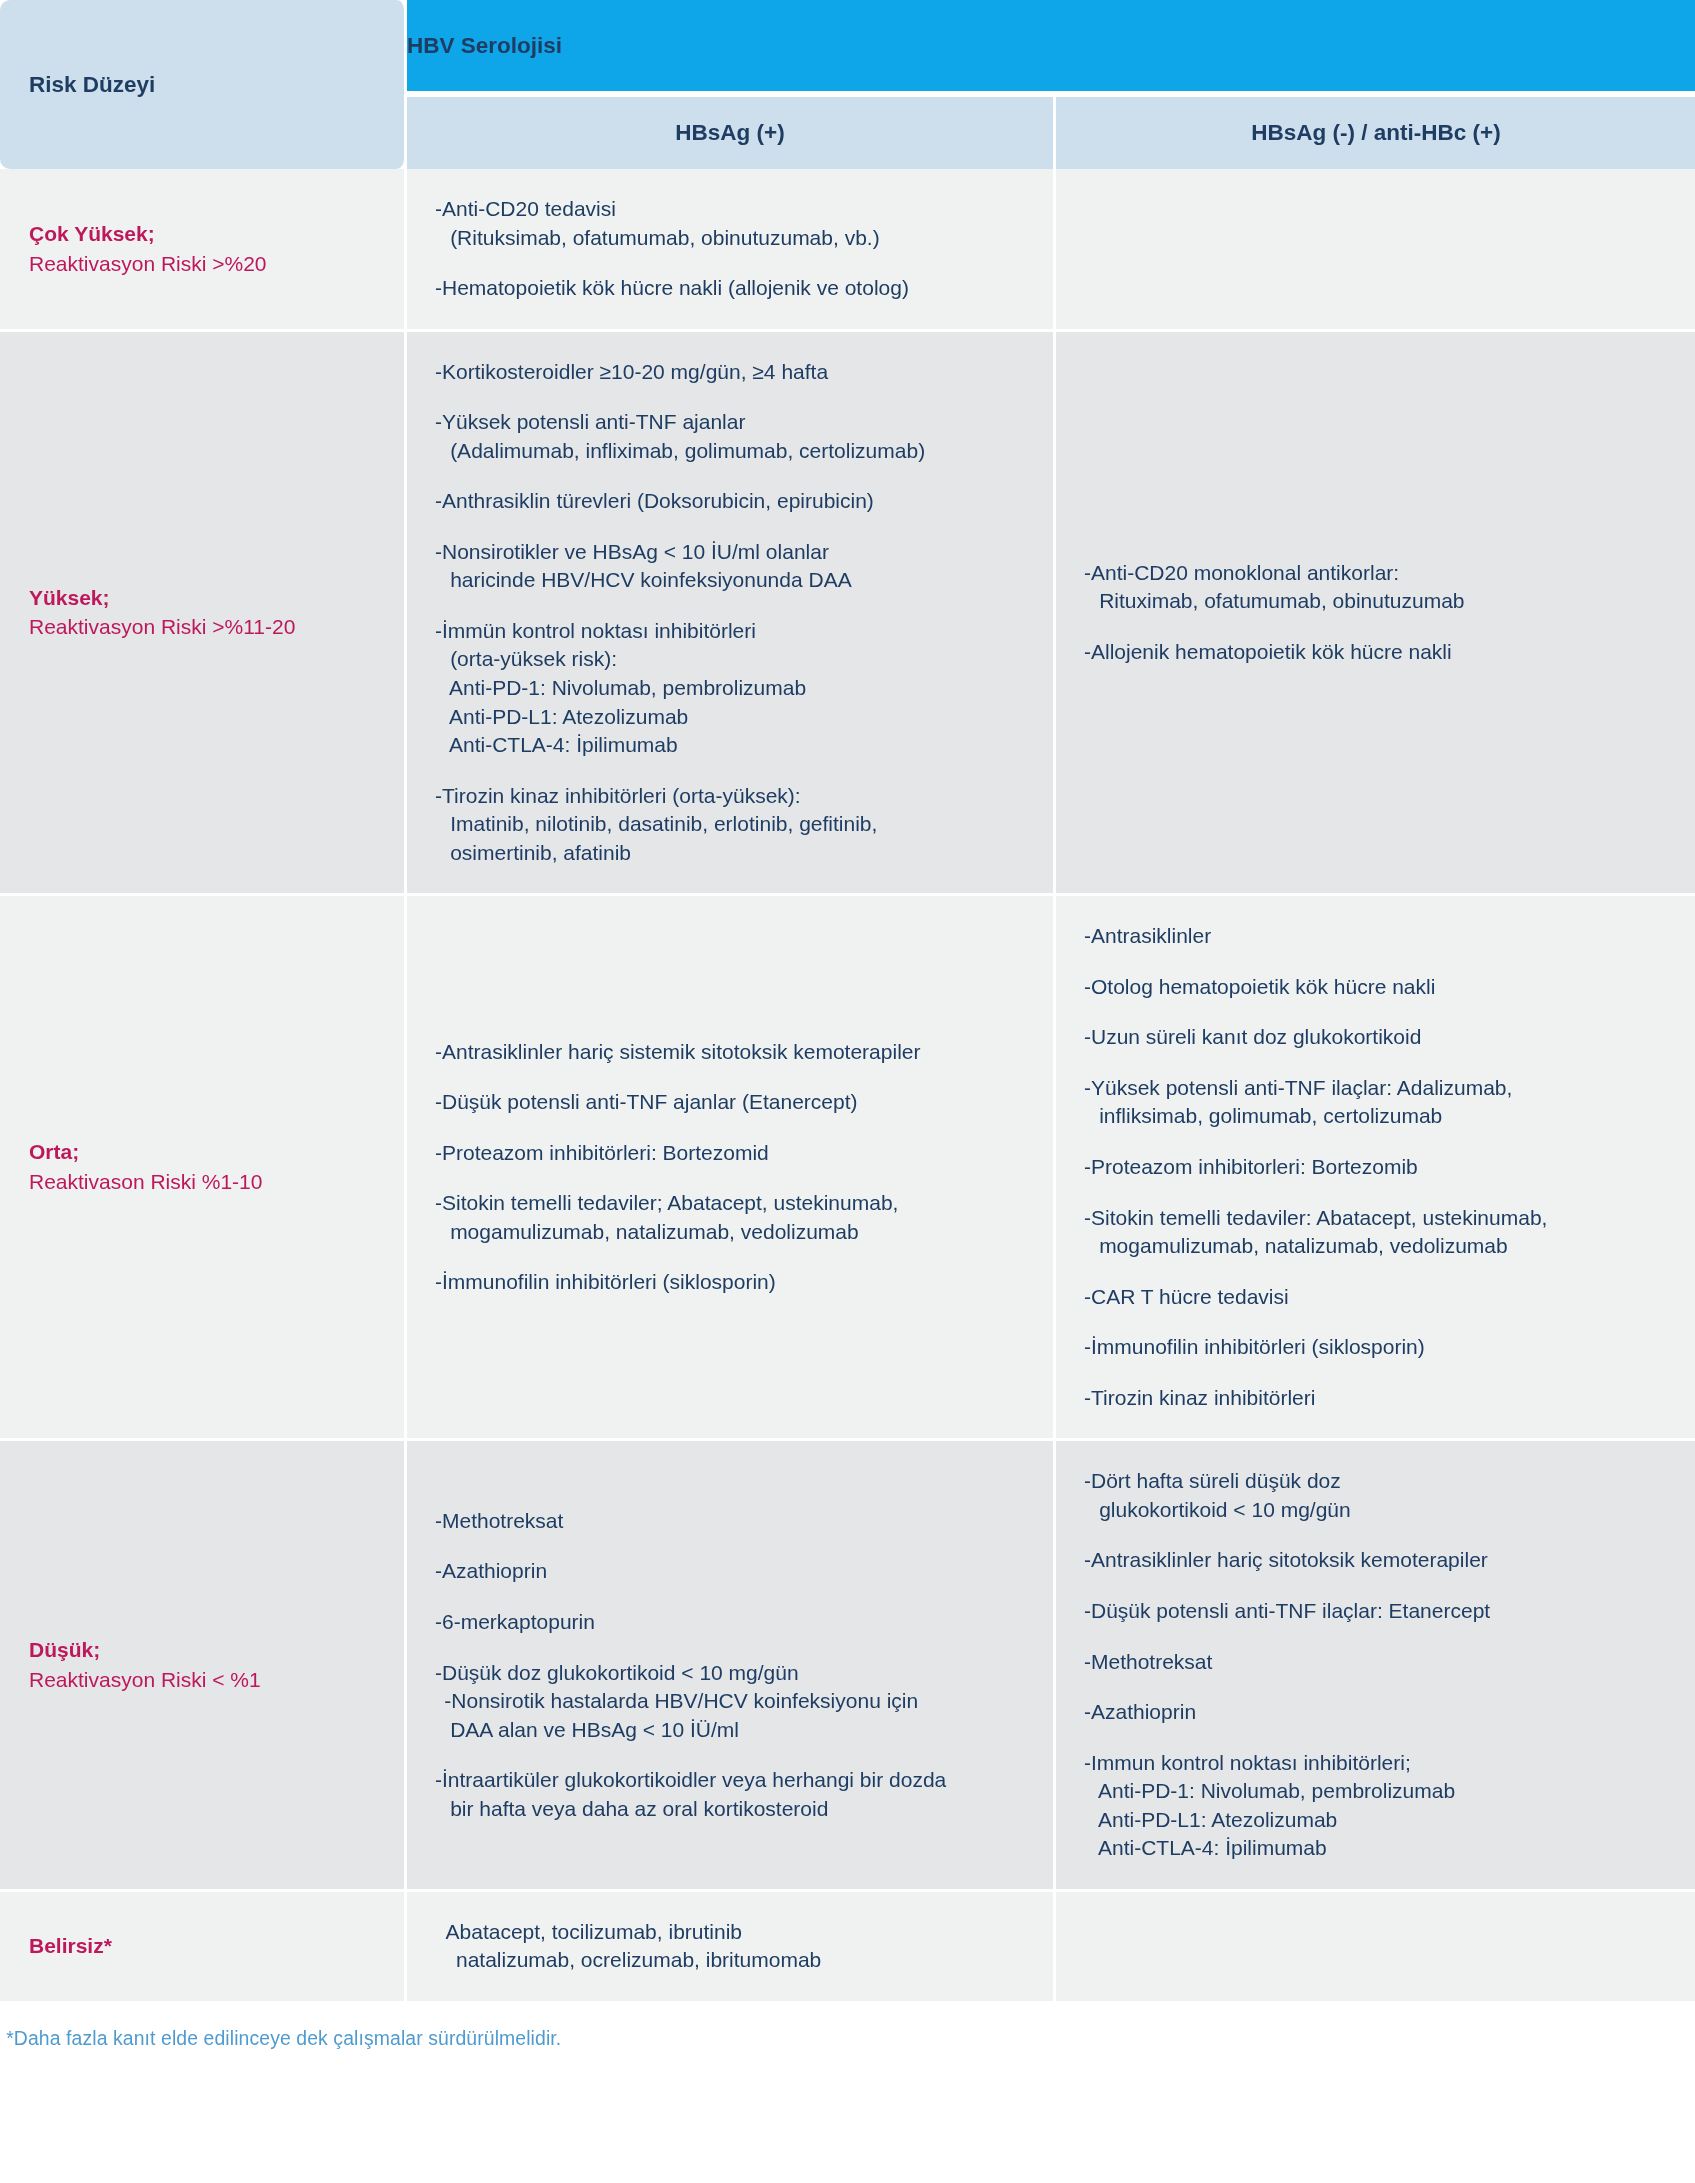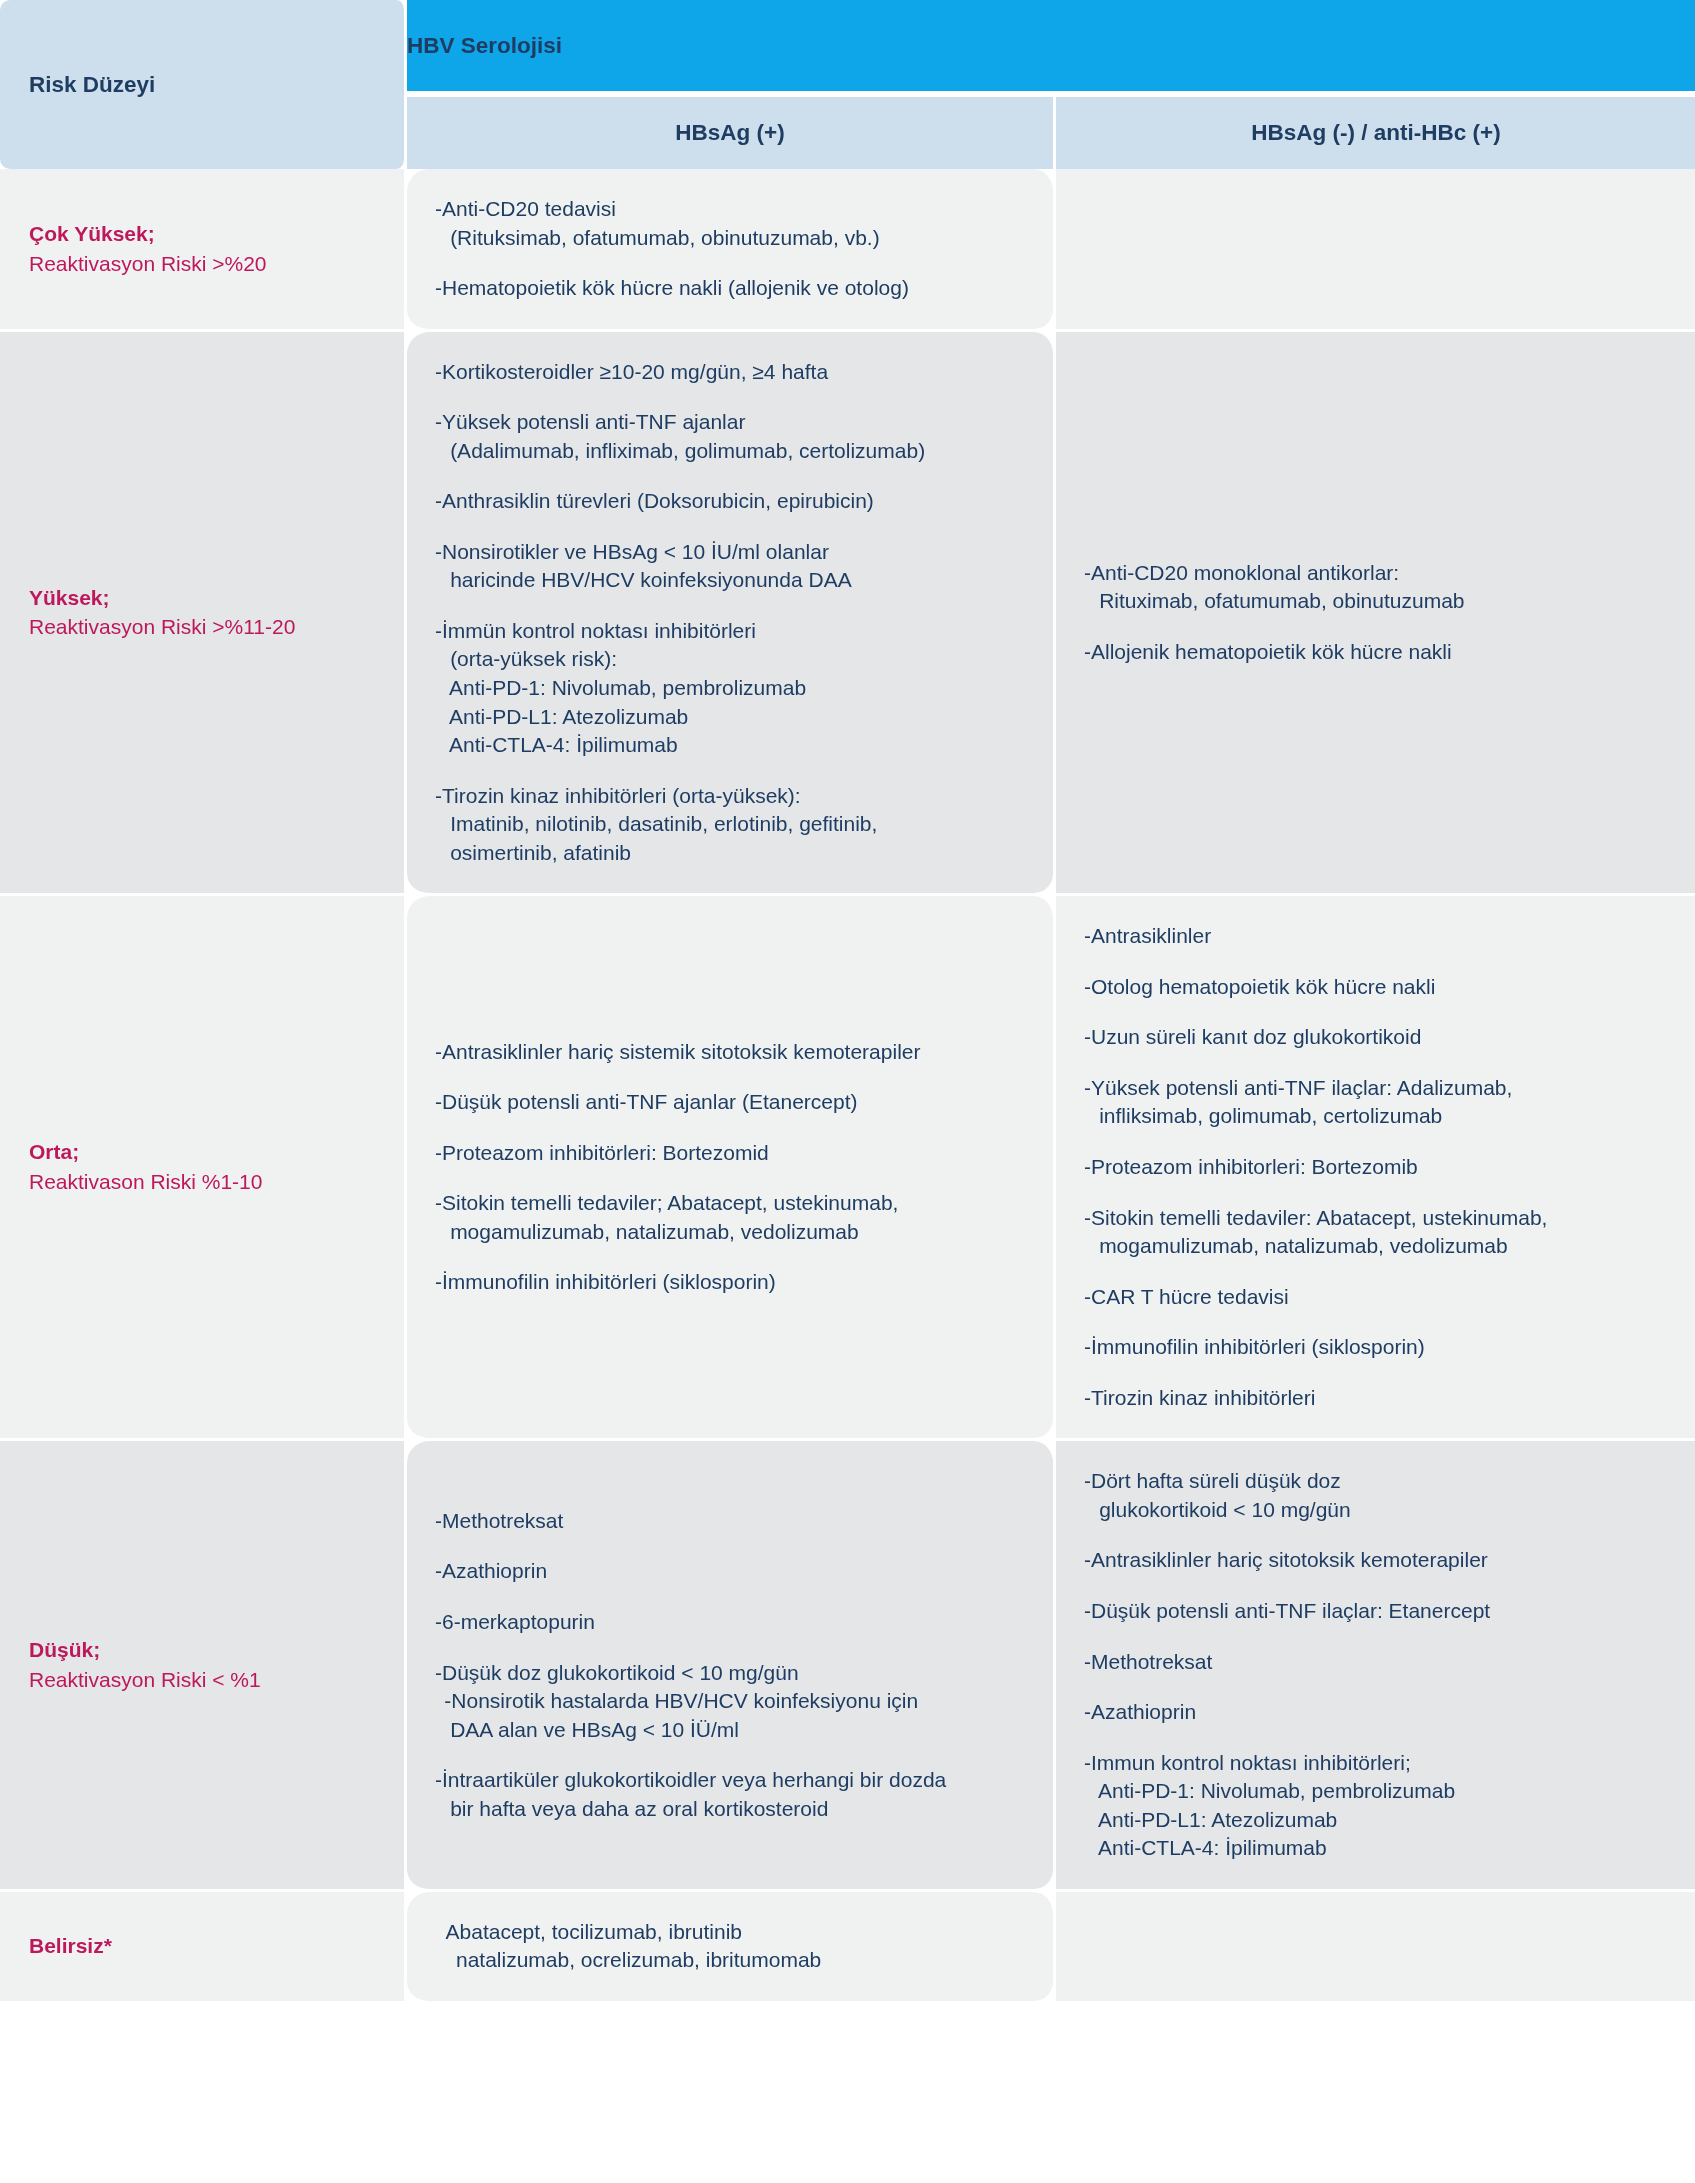--- a/index.html
+++ b/index.html
@@ -86,21 +86,21 @@
   .risk-cell .r-sub  { font-weight: normal; display: block; }
 
   .body-cell {
     padding: 26px 20px 26px 28px;
     border-bottom: 3.9px solid #ffffff;
     font-size: 21px;
     line-height: 1.36;
     color: #1f3d63;
     vertical-align: middle;
   }
-  .body-cell.mid-pos { border-right: 3.9px solid #ffffff; border-radius: 22px; }
+  .body-cell.mid-pos { border-right: 3.9px solid #ffffff; }
 
   
   .band-a .risk-cell,
   .band-a .body-cell { background: #f0f2f1; }
   .band-b .risk-cell,
   .band-b .body-cell { background: #e4e6e8; }
 
   .blk { margin: 0 0 22px 0; }
   .blk:last-child { margin-bottom: 0; }
   .blk .ln { display: block; white-space: pre; }
@@ -309,14 +309,15 @@
             <p class="blk">
               <span class="ln">  Abatacept, tocilizumab, ibrutinib</span>
               <span class="ln ind">  natalizumab, ocrelizumab, ibritumomab</span>
             </p>
           </td>
           <td class="body-cell empty"></td>
         </tr>
       </tbody>
   </table>
 
+  <div class="footnote">*Daha fazla kanıt elde edilinceye dek çalışmalar sürdürülmelidir.</div>
 </div>
 
 
 </body></html>

